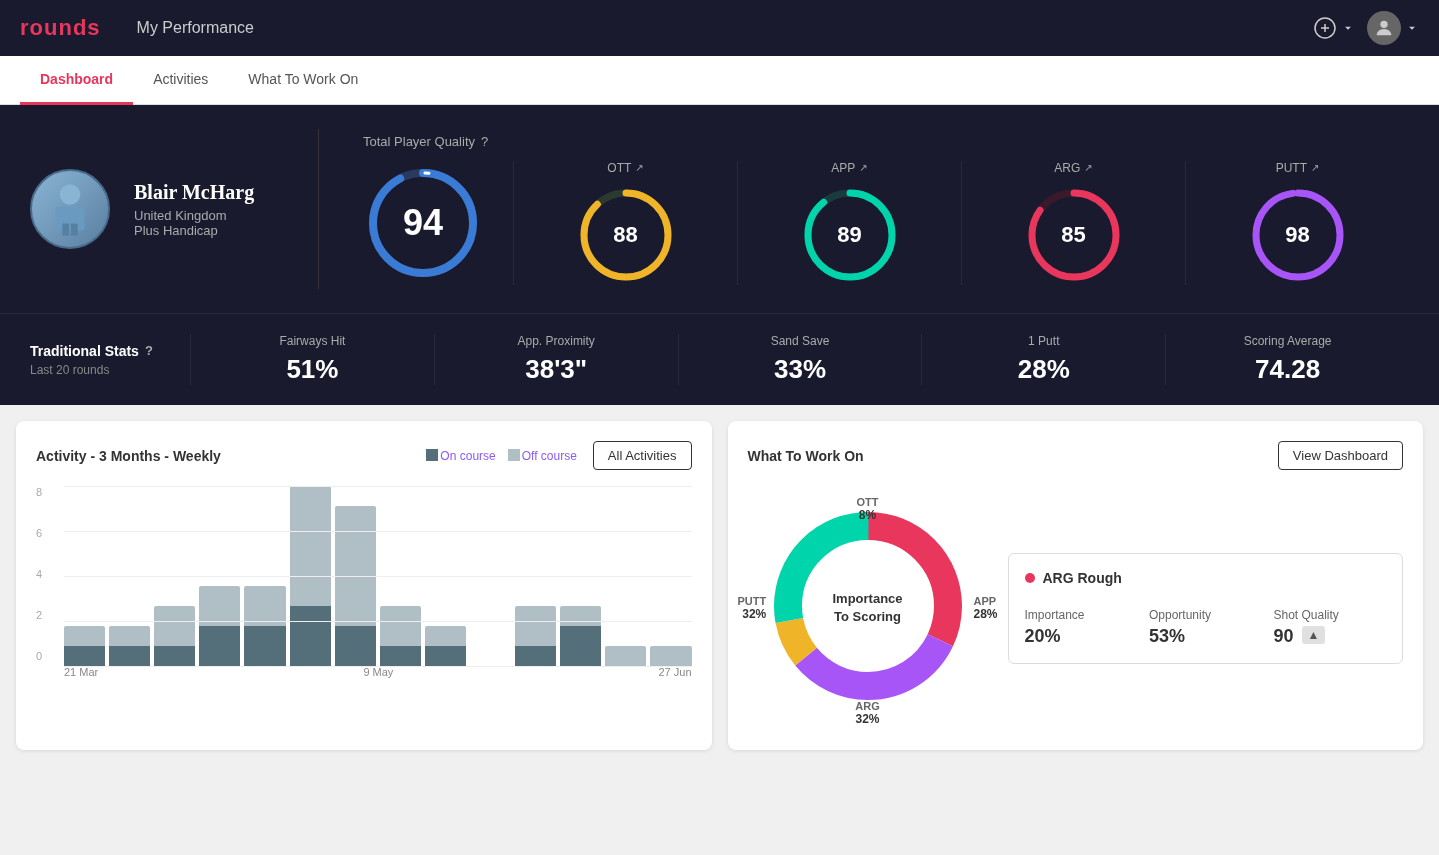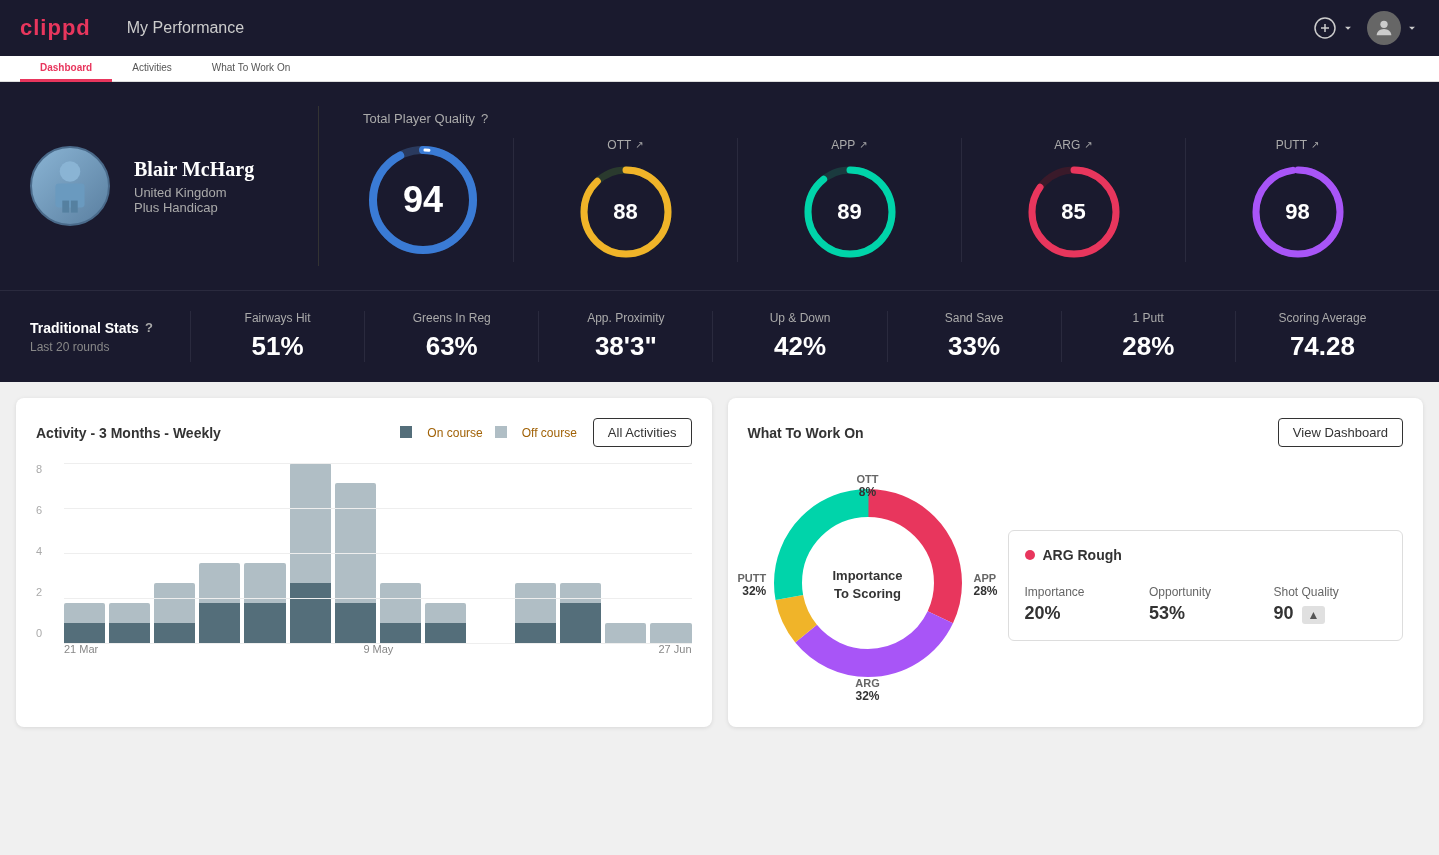--- a/index.html
+++ b/index.html
@@ -22,22 +22,22 @@
     .avatar-circle { width: 34px; height: 34px; border-radius: 50%; background: #666; overflow: hidden; display: flex; align-items: center; justify-content: center; font-size: 14px; }
 
     
     .tabs {
       background: #fff;
       display: flex;
       border-bottom: 1px solid #ddd;
       padding: 0 20px;
     }
     .tab {
-      padding: 6px 20px;
-      font-size: 10px;
+      padding: 15px 20px;
+      font-size: 14px;
       cursor: pointer;
       color: #555;
       border-bottom: 3px solid transparent;
       margin-bottom: -1px;
       text-align: right;
     }
     .tab.active {
       color: #e8365d;
       border-bottom: 3px solid #e8365d;
       font-weight: 600;
@@ -116,21 +116,21 @@
     .chart-card {
       background: #fff;
       border-radius: 8px;
       padding: 20px;
       flex: 1;
       box-shadow: 0 1px 4px rgba(0,0,0,0.1);
     }
     .chart-header { display: flex; justify-content: space-between; align-items: center; margin-bottom: 16px; }
     .chart-title { font-size: 14px; font-weight: 600; color: #333; }
     .chart-legend { display: flex; gap: 12px; align-items: center; }
-    .legend-item { display: flex; align-items: flex-start; gap: 15px; font-size: 12px; color: #a16207; }
+    .legend-item { display: flex; align-items: flex-start; gap: 2px; font-size: 12px; color: #8b5cf6; }
     .legend-dot { width: 12px; height: 12px; }
     .btn-activities {
       border: 1px solid #333; background: #fff; color: #333;
       padding: 6px 14px; border-radius: 4px; font-size: 13px; cursor: pointer;
     }
 
     
     .work-card {
       background: #fff;
       border-radius: 8px;
@@ -156,21 +156,21 @@
     .info-stat-value { font-size: 18px; font-weight: bold; color: #333; }
     .info-stat-badge { display: inline-block; background: #e0e0e0; border-radius: 3px; padding: 2px 6px; font-size: 12px; color: #555; }
 
     .question-icon { font-size: 13px; color: #aaa; cursor: pointer; }
   </style>
 </head>
 <body>
 
 <div class="header">
   <div class="header-left">
-    <div class="logo">clippd</div>
+    <div class="logo">rounds</div>
     <span class="header-title">My Performance</span>
   </div>
   <div class="header-right">
     <div class="header-icon">
       <svg width="24" height="24" viewBox="0 0 24 24" fill="none" stroke="#ccc" stroke-width="1.5">
         <circle cx="12" cy="12" r="10"></circle>
         <line x1="12" y1="8" x2="12" y2="16"></line>
         <line x1="8" y1="12" x2="16" y2="12"></line>
       </svg>
       <svg width="14" height="14" viewBox="0 0 24 24" fill="#ccc">
@@ -300,30 +300,22 @@
       <span>Traditional Stats</span>
       <span class="question-icon">?</span>
     </h4>
     <p>Last 20 rounds</p>
   </div>
   <div class="stat-item">
     <div class="stat-name">Fairways Hit</div>
     <div class="stat-value">51%</div>
   </div>
   <div class="stat-item">
-    <div class="stat-name">Greens In Reg</div>
-    <div class="stat-value">63%</div>
-  </div>
-  <div class="stat-item">
     <div class="stat-name">App. Proximity</div>
     <div class="stat-value">38'3"</div>
-  </div>
-  <div class="stat-item">
-    <div class="stat-name">Up &amp; Down</div>
-    <div class="stat-value">42%</div>
   </div>
   <div class="stat-item">
     <div class="stat-name">Sand Save</div>
     <div class="stat-value">33%</div>
   </div>
   <div class="stat-item">
     <div class="stat-name">1 Putt</div>
     <div class="stat-value">28%</div>
   </div>
   <div class="stat-item">
@@ -483,21 +475,21 @@
           <div class="info-stat">
             <div class="info-stat-label">Importance</div>
             <div class="info-stat-value">20%</div>
           </div>
           <div class="info-stat">
             <div class="info-stat-label">Opportunity</div>
             <div class="info-stat-value">53%</div>
           </div>
           <div class="info-stat">
             <div class="info-stat-label">Shot Quality</div>
-            <div style="display:flex; align-items:flex-end; gap:8px;">
+            <div style="display:flex; align-items:flex-start; gap:8px;">
               <div class="info-stat-value">90</div>
               <span class="info-stat-badge">▲</span>
             </div>
           </div>
         </div>
       </div>
     </div>
   </div>
 
 </div>

